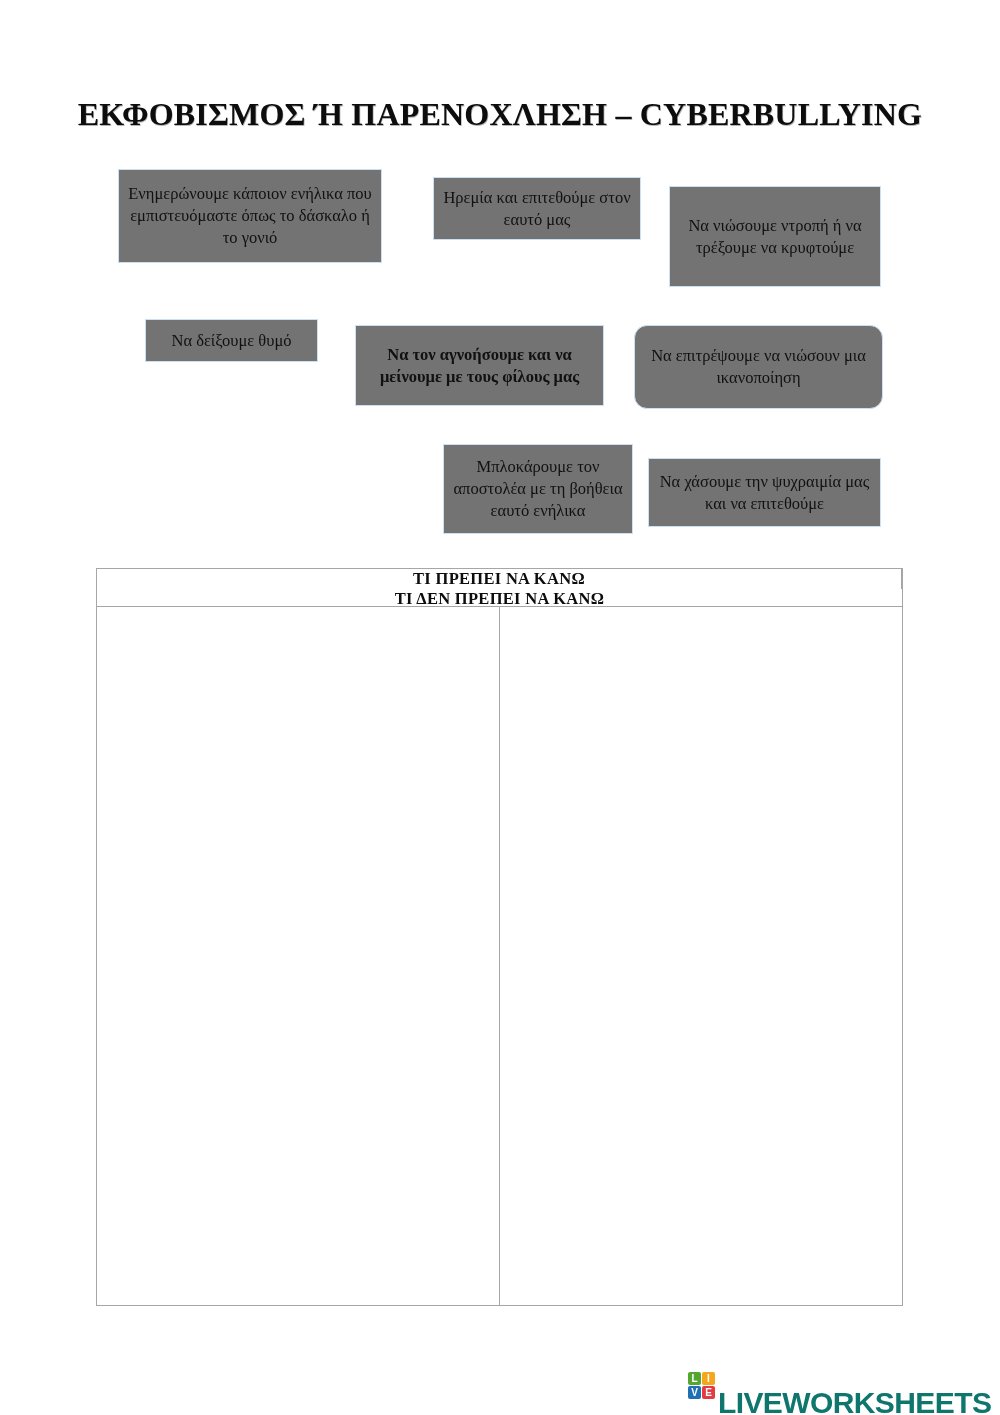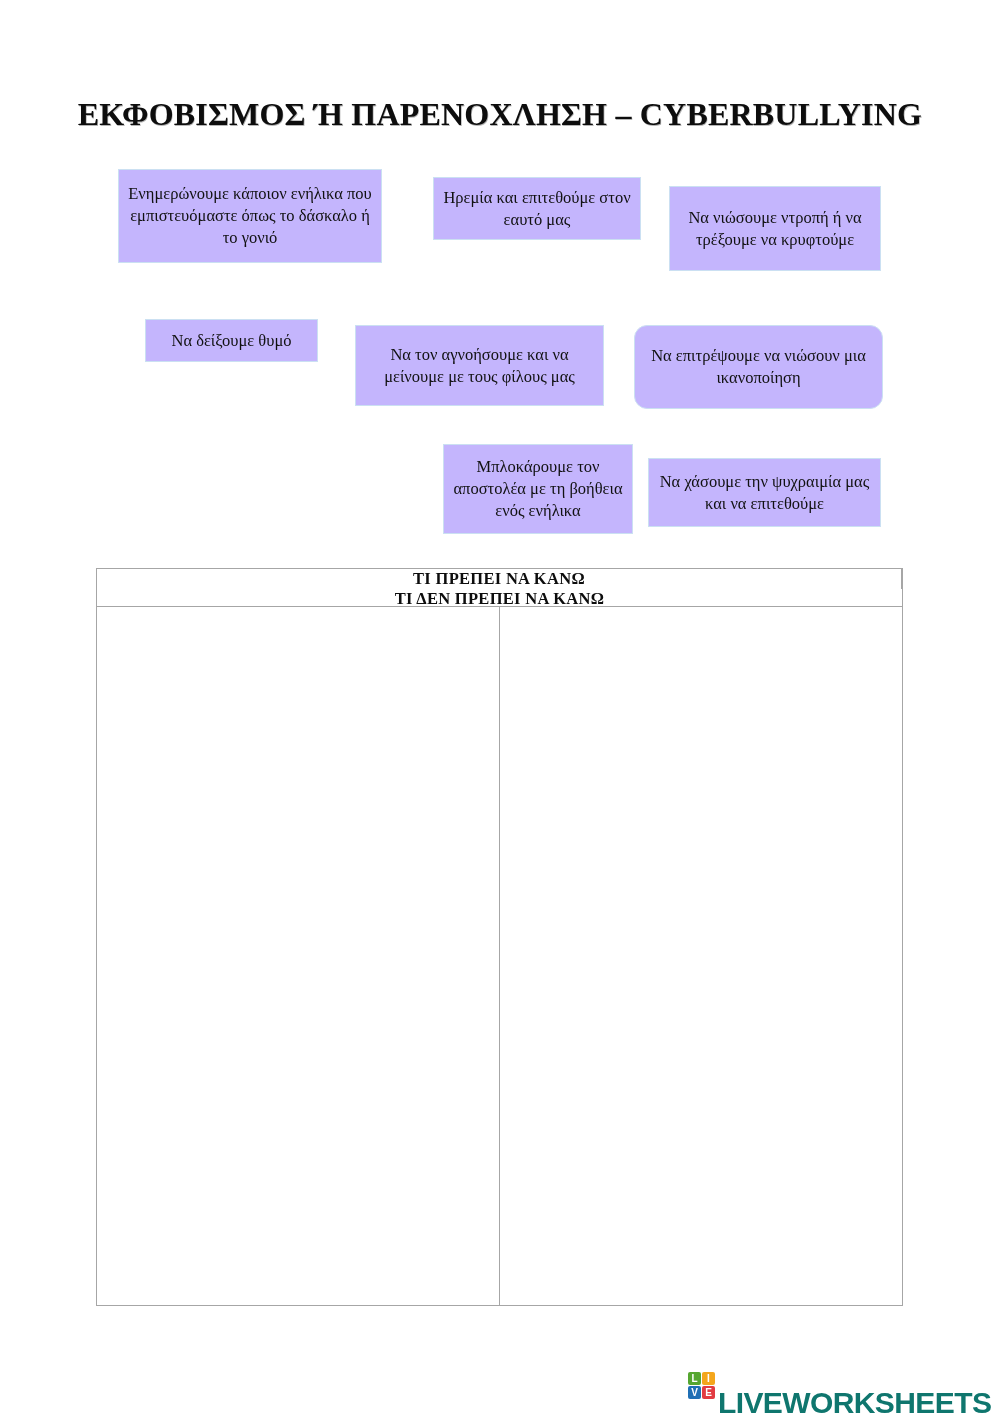--- a/index.html
+++ b/index.html
@@ -34,21 +34,21 @@
     font-weight: bold;
     letter-spacing: 0.2px;
     color: #0d0d0d;
     text-shadow: 0.6px 0.6px 0 rgba(120,120,120,0.55);
     white-space: nowrap;
   }
 
   
   .card {
     position: absolute;
-    background: #c4b5fd;
+    background: #737373;
     border: 1px solid #cbe0f2;
     box-sizing: border-box;
     display: flex;
     align-items: center;
     justify-content: center;
     text-align: center;
     font-size: 16.5px;
     line-height: 1.33;
     color: #111111;
     padding: 4px 8px;
@@ -152,39 +152,39 @@
   <div class="title">ΕΚΦΟΒΙΣΜΟΣ Ή ΠΑΡΕΝΟΧΛΗΣΗ – CYBERBULLYING</div>
 
   <div class="card" style="left:118px; top:169px; width:264px; height:94px;">
     <span>Ενημερώνουμε κάποιον ενήλικα που εμπιστευόμαστε όπως το δάσκαλο ή το γονιό</span>
   </div>
 
   <div class="card" style="left:433px; top:177px; width:208px; height:63px;">
     <span>Ηρεμία και επιτεθούμε στον εαυτό μας</span>
   </div>
 
-  <div class="card" style="left:669px; top:186px; width:212px; height:85px;">
+  <div class="card" style="left:669px; top:186px; width:212px; height:101px;">
     <span>Να νιώσουμε ντροπή ή να τρέξουμε να κρυφτούμε</span>
   </div>
 
   <div class="card" style="left:145px; top:319px; width:173px; height:43px;justify-content:center;">
     <span>Να δείξουμε θυμό</span>
   </div>
 
-  <div class="card" style="left:355px; top:325px; width:249px; height:81px;">
+  <div class="card" style="left:355px; top:325px; width:249px; height:81px;font-weight:bold;">
     <span>Να τον αγνοήσουμε και να μείνουμε με τους φίλους μας</span>
   </div>
 
   <div class="card" style="left:634px; top:325px; width:249px; height:84px;border-radius:13px;">
     <span>Να επιτρέψουμε να νιώσουν μια ικανοποίηση</span>
   </div>
 
 
   <div class="card" style="left:443px; top:444px; width:190px; height:90px;">
-    <span>Μπλοκάρουμε τον αποστολέα με τη βοήθεια ενός ενήλικα</span>
+    <span>Μπλοκάρουμε τον αποστολέα με τη βοήθεια εαυτό ενήλικα</span>
   </div>
 
   <div class="card" style="left:648px; top:444px; width:233px; height:69px;margin-top:14px;">
     <span>Να χάσουμε την ψυχραιμία μας και να επιτεθούμε</span>
   </div>
 
   <div class="table">
     <div class="table-header">
       <div class="th th-left">ΤΙ ΠΡΕΠΕΙ ΝΑ ΚΑΝΩ</div>
       <div class="th">ΤΙ ΔΕΝ ΠΡΕΠΕΙ ΝΑ ΚΑΝΩ</div>

